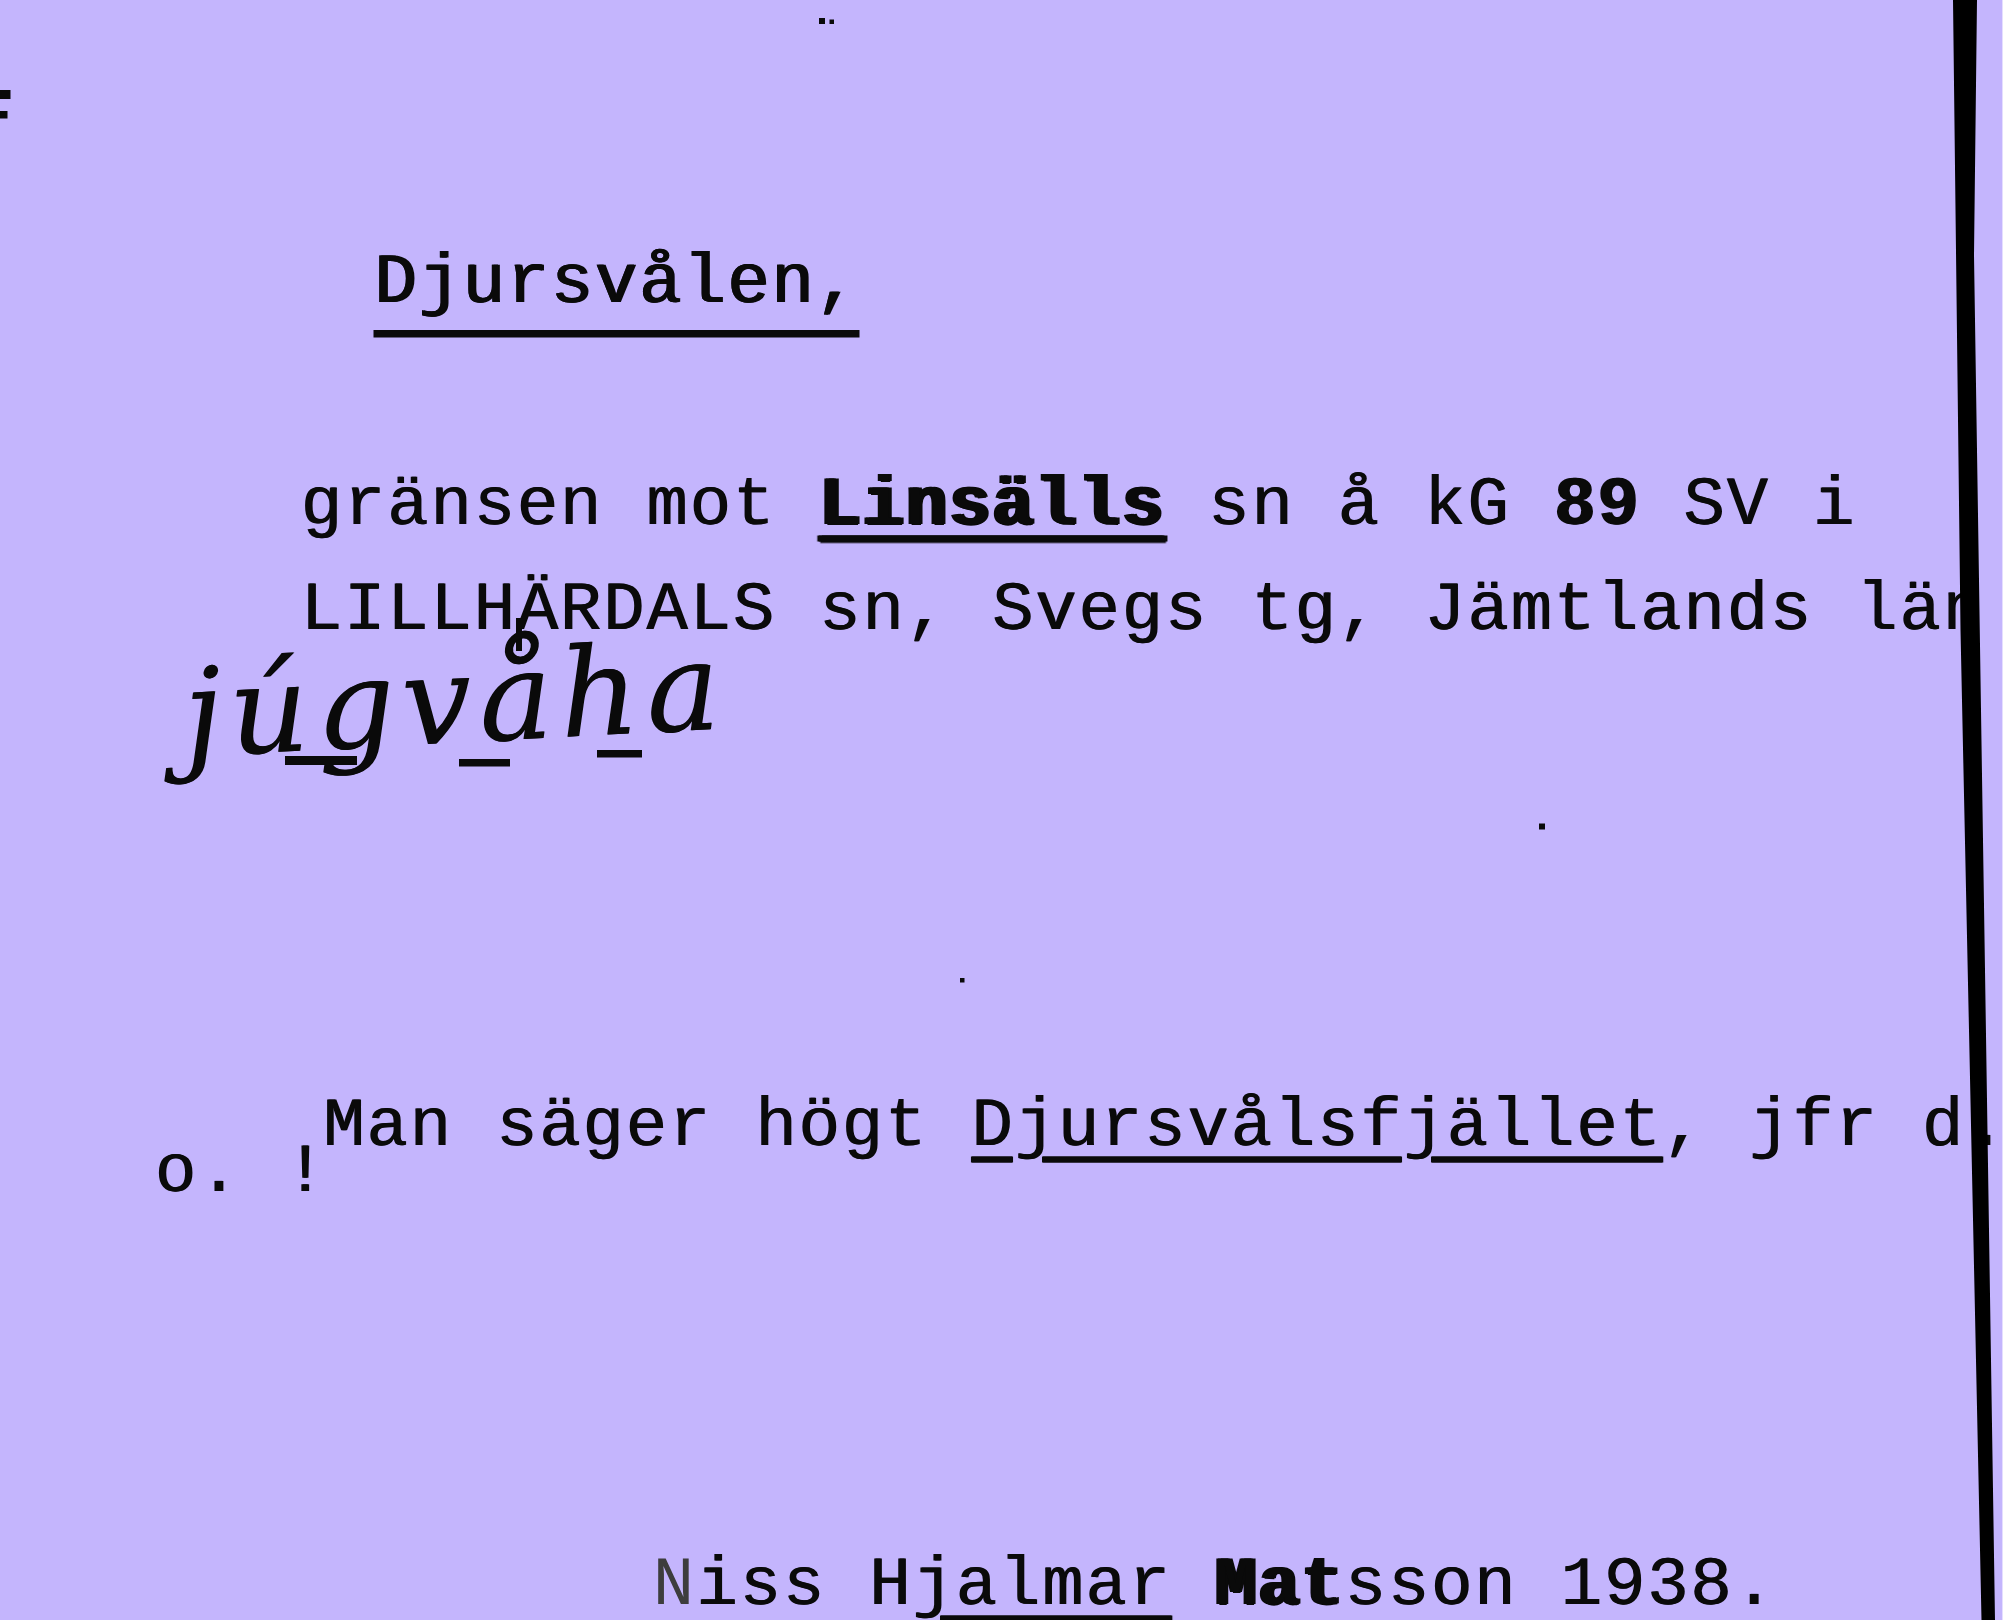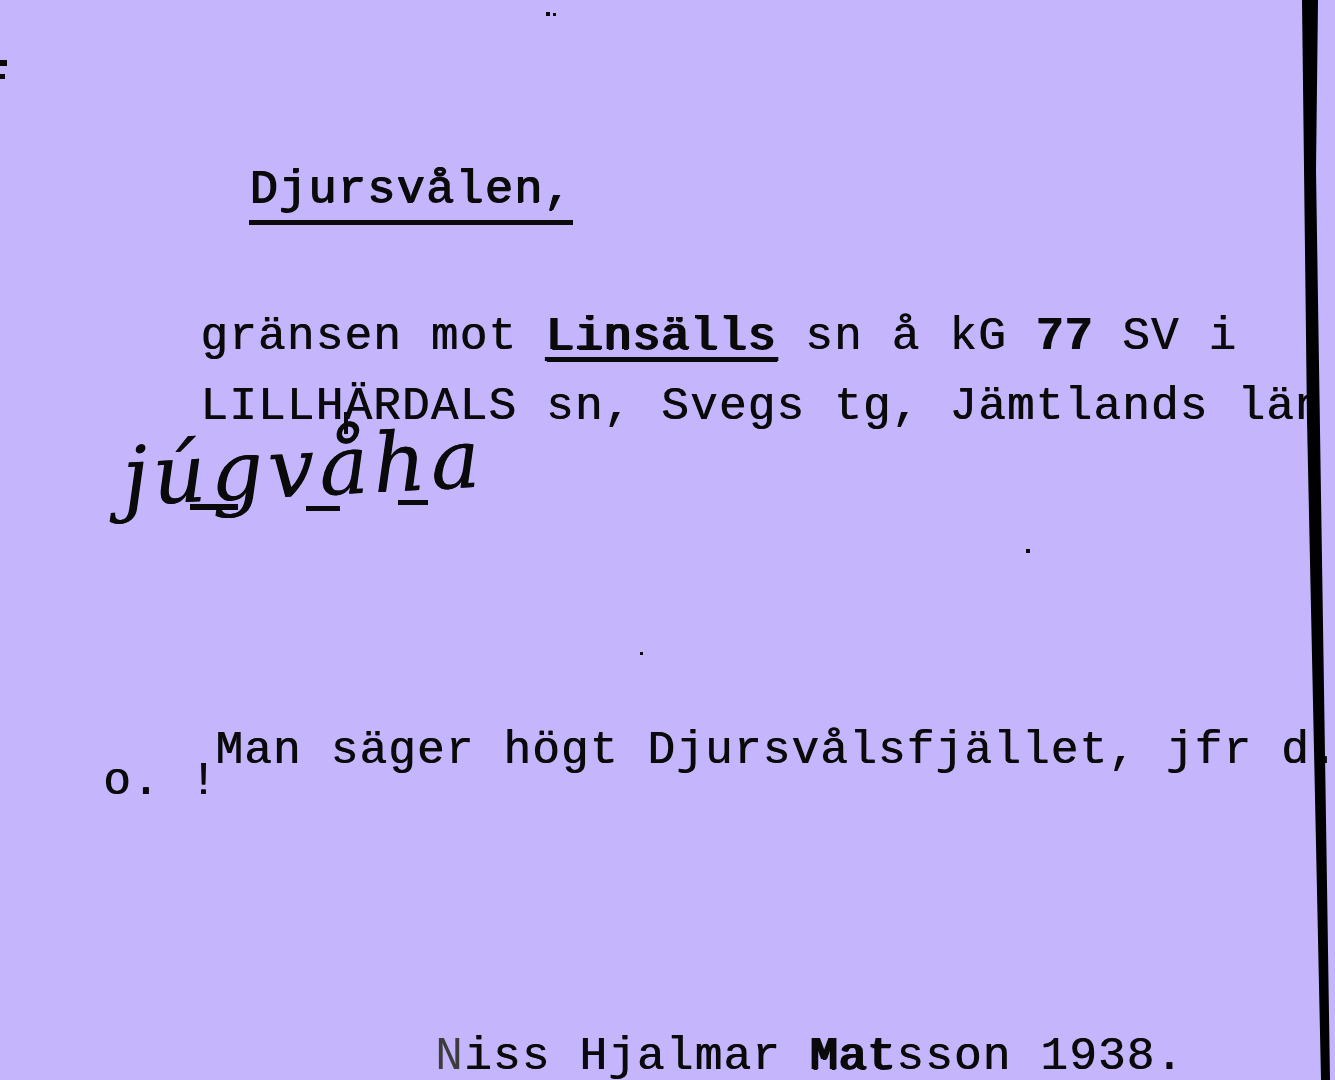--- a/index.html
+++ b/index.html
@@ -19,36 +19,37 @@
     line-height:1.15;
     text-shadow:0.7px 0 0 currentColor;
   }
   .headword{
     font-size:47px;
     text-shadow:1.2px 0 0 currentColor, 0 0.5px 0 currentColor;
     border-bottom:5px solid #0b0b0b;
     padding-bottom:4px;
   }
   .overstruck{
-    font-weight:normal;
+    font-weight:bold;
     text-shadow:2px 0 0 currentColor, -1px 0 0 currentColor, 1px 1px 0 currentColor;
     text-decoration:underline;
     text-decoration-thickness:4px;
     text-underline-offset:8px;
     margin-top:40px;
   }
   .boldnum{
     font-weight:bold;
     text-shadow:1.3px 0 0 currentColor;
   }
   .capsword{
     text-decoration-thickness:3px;
     text-underline-offset:9px;
   }
   .uword{
+    text-decoration:underline;
     text-decoration-thickness:4px;
     text-underline-offset:8px;
   }
   .faint{
     color:#3d3d3d;
     text-shadow:none;
   }
   .hand{
     position:absolute;
     font-family:"DejaVu Serif","Liberation Serif",serif;
@@ -66,21 +67,21 @@
 <body>
 
 <div class="canvas">
 
   <div class="tline" style="left:134px;top:110px;">
     <span class="headword">Djursvålen,</span>
   </div>
 
 
   <div class="tline" style="left:85px;top:258px;">
-    <span>gränsen mot </span><span class="overstruck">Linsälls</span><span> sn å kG </span><span class="boldnum">77</span><span> SV i</span>
+    <span>gränsen mot </span><span class="overstruck">Linsälls</span><span> sn å kG </span><span class="boldnum">89</span><span> SV i</span>
   </div>
 
   <div class="tline" style="left:85px;top:328px;">
     <span class="capsword">LILLHÄRDALS</span><span> sn, Svegs tg, Jämtlands län</span>
   </div>
 
   <div class="speck" style="left:344px;top:412px;width:4px;height:22px;"></div>
   <div class="hand" style="left:122px;top:420px;">júgvåha</div>
   <div class="speck" style="left:190px;top:504px;width:48px;height:6px;"></div>
   <div class="speck" style="left:306px;top:506px;width:34px;height:5px;"></div>

